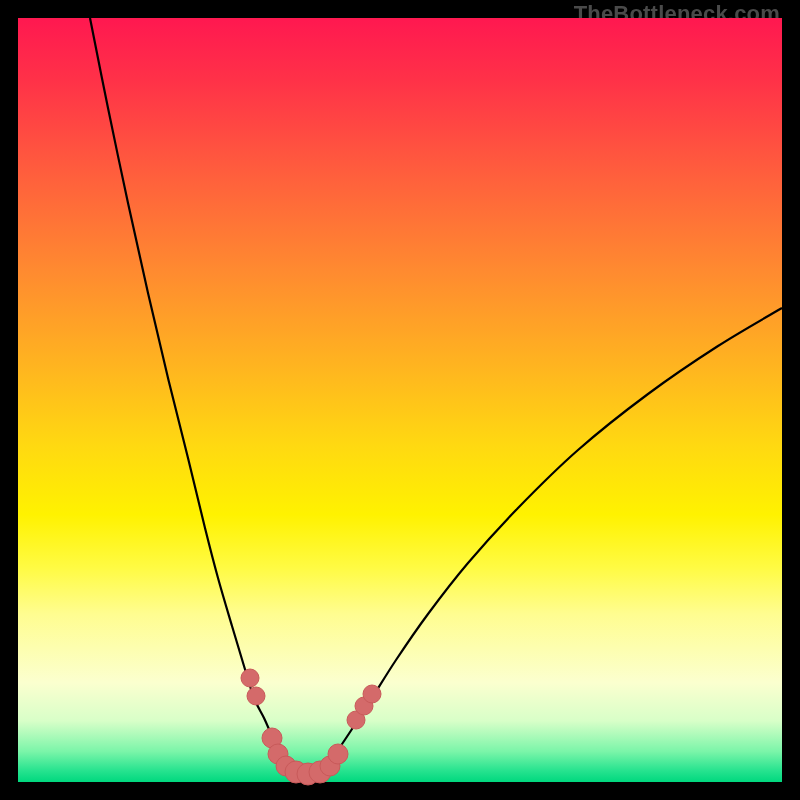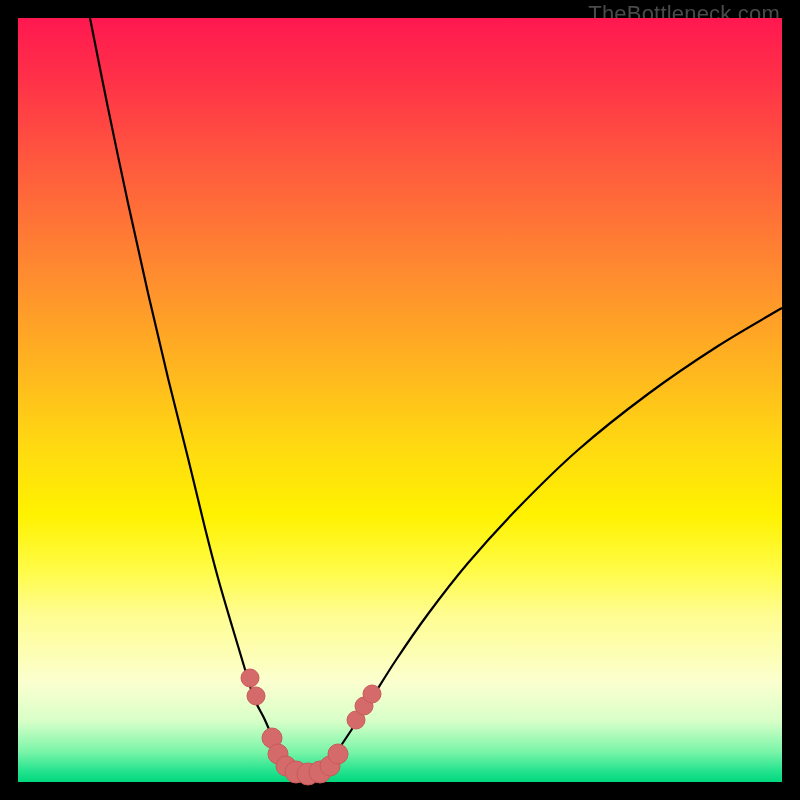--- a/index.html
+++ b/index.html
@@ -33,21 +33,21 @@
       #27e38f 98.5%,
       #00d87e 100%
     );
   }
   .watermark {
     position: absolute;
     top: 1px;
     right: 20px;
     color: #4a4a4a;
     font-size: 22px;
-    font-weight: 400;
+    font-weight: 700;
     letter-spacing: 0.2px;
     user-select: none;
   }
   svg.overlay {
     position: absolute;
     left: 0;
     top: 0;
     width: 764px;
     height: 764px;
     overflow: visible;

